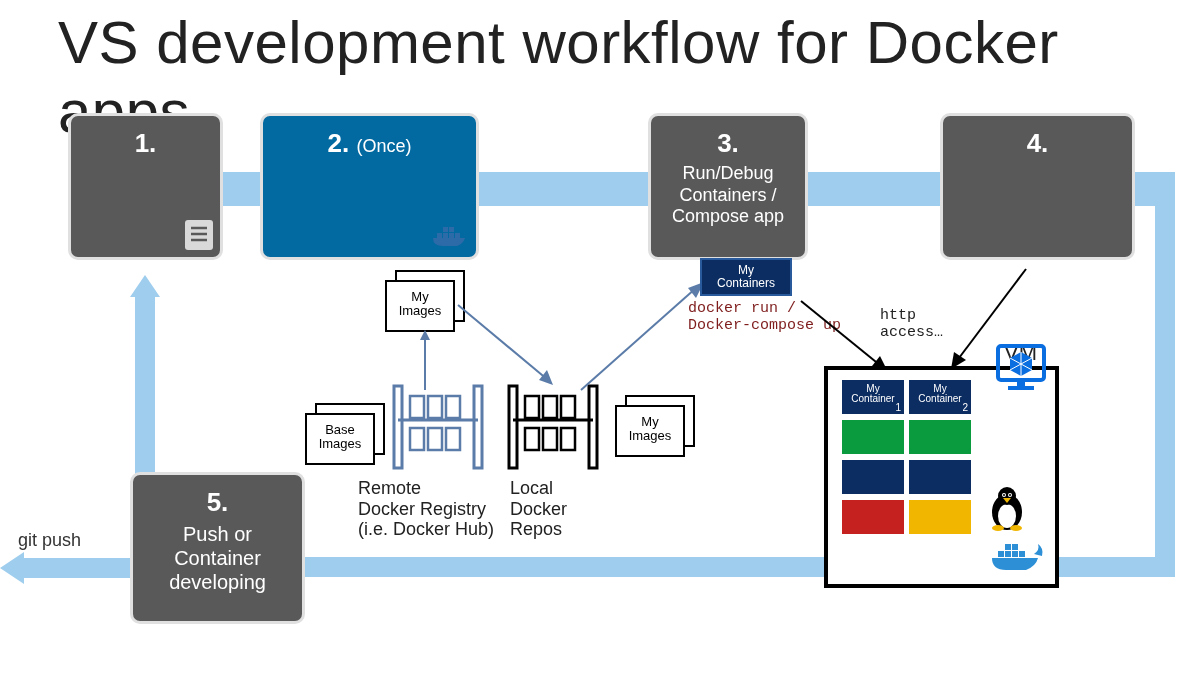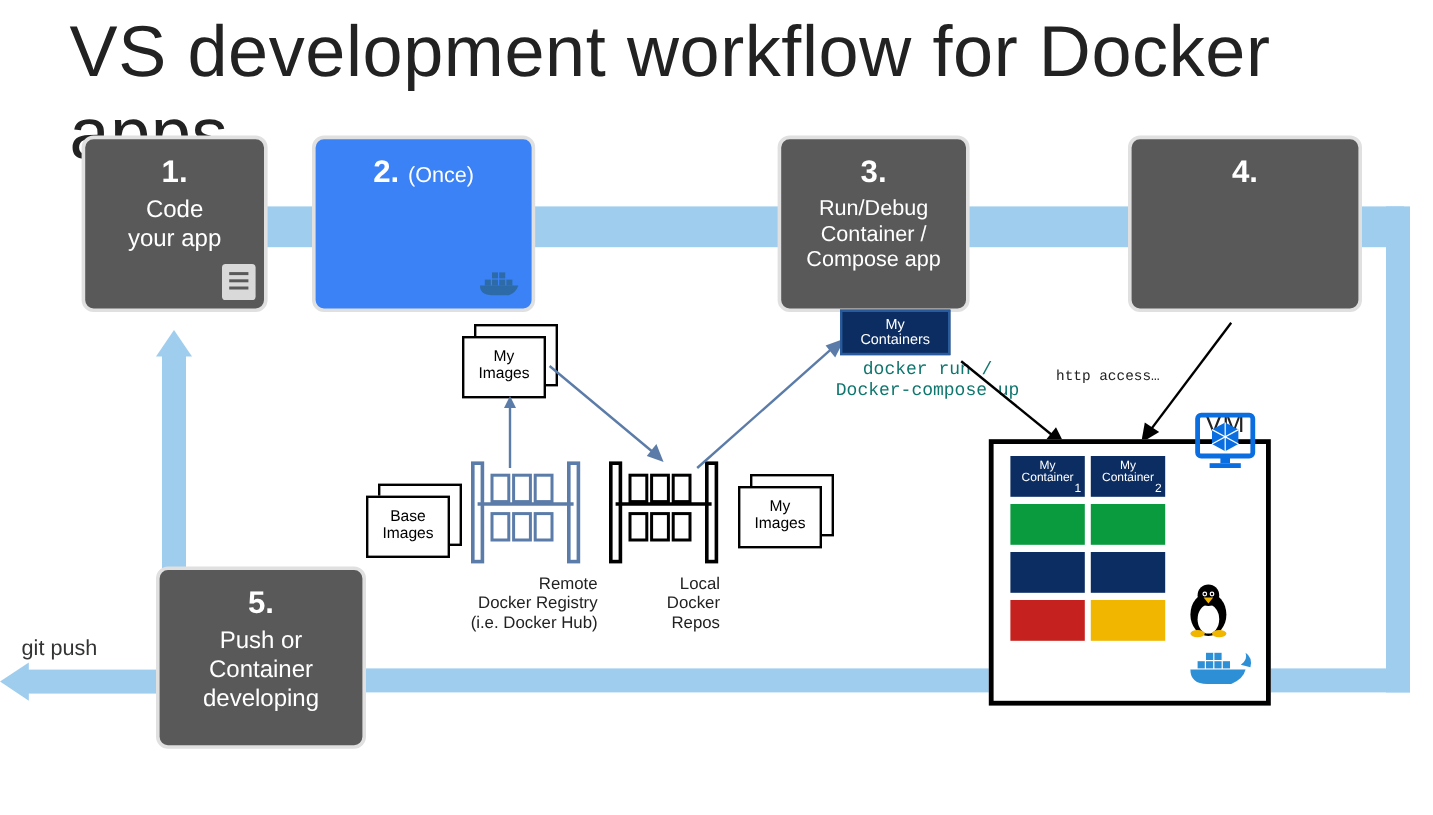--- a/index.html
+++ b/index.html
@@ -11,21 +11,21 @@
   .band-top { top: 172px; left: 130px; width: 1040px; height: 34px; }
   .band-right { top: 172px; left: 1155px; width: 20px; height: 405px; }
   .band-bottom { top: 557px; left: 240px; width: 935px; height: 20px; }
   
   
   .step { position: absolute; border: 3px solid #e0e0e0; border-radius: 10px; color: #fff; text-align: center; padding: 12px 8px; }
   .step .num { font-size: 26px; font-weight: bold; margin-bottom: 4px; }
   .step .txt { font-size: 20px; line-height: 1.2; }
   
   .step1 { top: 113px; left: 68px; width: 155px; height: 147px; background: #595959; }
-  .step2 { top: 113px; left: 260px; width: 186px; height: 147px; background: #3b82f6; }
+  .step2 { top: 113px; left: 260px; width: 219px; height: 147px; background: #0369a1; }
   .step2 .num { font-size: 26px; }
   .step2 .note { font-size: 18px; font-weight: normal; }
   .step3 { top: 113px; left: 648px; width: 160px; height: 147px; background: #595959; }
   .step4 { top: 113px; left: 940px; width: 195px; height: 147px; background: #595959; }
   .step5 { top: 472px; left: 130px; width: 175px; height: 152px; background: #595959; }
   
   
   .doc-icon { position: absolute; bottom: 5px; right: 5px; }
   
   .docker-icon-s2 { position: absolute; bottom: 5px; right: 5px; }
@@ -41,26 +41,26 @@
   .img-card.back { top: 0; left: 0; }
   .img-card.front { top: 10px; left: -10px; }
   
   .stack1 { top: 270px; left: 395px; }
   .stack-base { top: 403px; left: 315px; }
   .stack-myimg2 { top: 395px; left: 625px; }
   
   
   .mycon { position: absolute; top: 258px; left: 700px; width: 92px; height: 38px; background: #0c2d62; color: #fff; font-size: 12px; text-align: center; padding-top: 4px; border: 2px solid #285a9c; line-height: 1.1; }
   
-  .docker-run { position: absolute; top: 300px; left: 688px; font-family: "Courier New", monospace; font-size: 15px; color: #0f766e; text-align: center; width: 170px; }
-  
-  .http-access { position: absolute; top: 308px; left: 880px; font-family: "Courier New", monospace; font-size: 12px; color: #222; width: 90px; line-height: 1.1; }
-  
-  
-  .reg-label { position: absolute; font-size: 14px; text-align: right; color: #222; line-height: 1.15; }
+  .docker-run { position: absolute; top: 300px; left: 688px; font-family: "Courier New", monospace; font-size: 15px; color: #7f1d1d; width: 170px; }
+  
+  .http-access { position: absolute; top: 308px; left: 880px; font-family: "Courier New", monospace; font-size: 15px; color: #222; width: 90px; line-height: 1.1; }
+  
+  
+  .reg-label { position: absolute; font-size: 18px; text-align: left; color: #222; line-height: 1.15; }
   .remote-label { top: 478px; left: 358px; width: 140px; }
   .local-label { top: 478px; left: 510px; width: 90px; }
   
   
   .vm-box { position: absolute; top: 366px; left: 824px; width: 235px; height: 222px; border: 4px solid #000; background: #fff; }
   .vm-label { position: absolute; top: 340px; left: 1004px; font-size: 22px; color: #222; }
   .vm-monitor { position: absolute; top: 342px; left: 994px; }
   
   
   .cbox { position: absolute; width: 62px; height: 34px; }
@@ -101,21 +101,20 @@
 </svg>
 
 <svg class="arrow-left-git" width="140" height="40">
   <rect x="22" y="10" width="118" height="20" fill="#9fcdee"></rect>
   <polygon points="0,20 24,4 24,36" fill="#9fcdee"></polygon>
 </svg>
 <div class="git-push">git push</div>
 
 <div class="step step1">
   <div class="num">1.</div>
-  <div class="txt">Code<br>your app</div>
   <svg class="doc-icon" width="32" height="34">
     <rect x="2" y="2" width="28" height="30" rx="3" fill="#d9d9d9"></rect>
     <line x1="8" y1="10" x2="24" y2="10" stroke="#595959" stroke-width="2.5"></line>
     <line x1="8" y1="16" x2="24" y2="16" stroke="#595959" stroke-width="2.5"></line>
     <line x1="8" y1="22" x2="24" y2="22" stroke="#595959" stroke-width="2.5"></line>
   </svg>
 </div>
 
 <div class="step step2">
   <div class="num"><span>2.</span> <span class="note">(Once)</span></div>
@@ -125,21 +124,21 @@
     <rect x="14" y="13" width="5" height="5" fill="#2d6ba8"></rect>
     <rect x="20" y="13" width="5" height="5" fill="#2d6ba8"></rect>
     <rect x="14" y="7" width="5" height="5" fill="#2d6ba8"></rect>
     <rect x="20" y="7" width="5" height="5" fill="#2d6ba8"></rect>
     <rect x="26" y="13" width="5" height="5" fill="#2d6ba8"></rect>
   </svg>
 </div>
 
 <div class="step step3">
   <div class="num">3.</div>
-  <div class="txt" style="font-size:18px;">Run/Debug Container / Compose app</div>
+  <div class="txt" style="font-size:18px;">Run/Debug Containers / Compose app</div>
 </div>
 
 <div class="step step4">
   <div class="num">4.</div>
 </div>
 
 <div class="step step5">
   <div class="num">5.</div>
   <div class="txt">Push or Container developing</div>
 </div>

